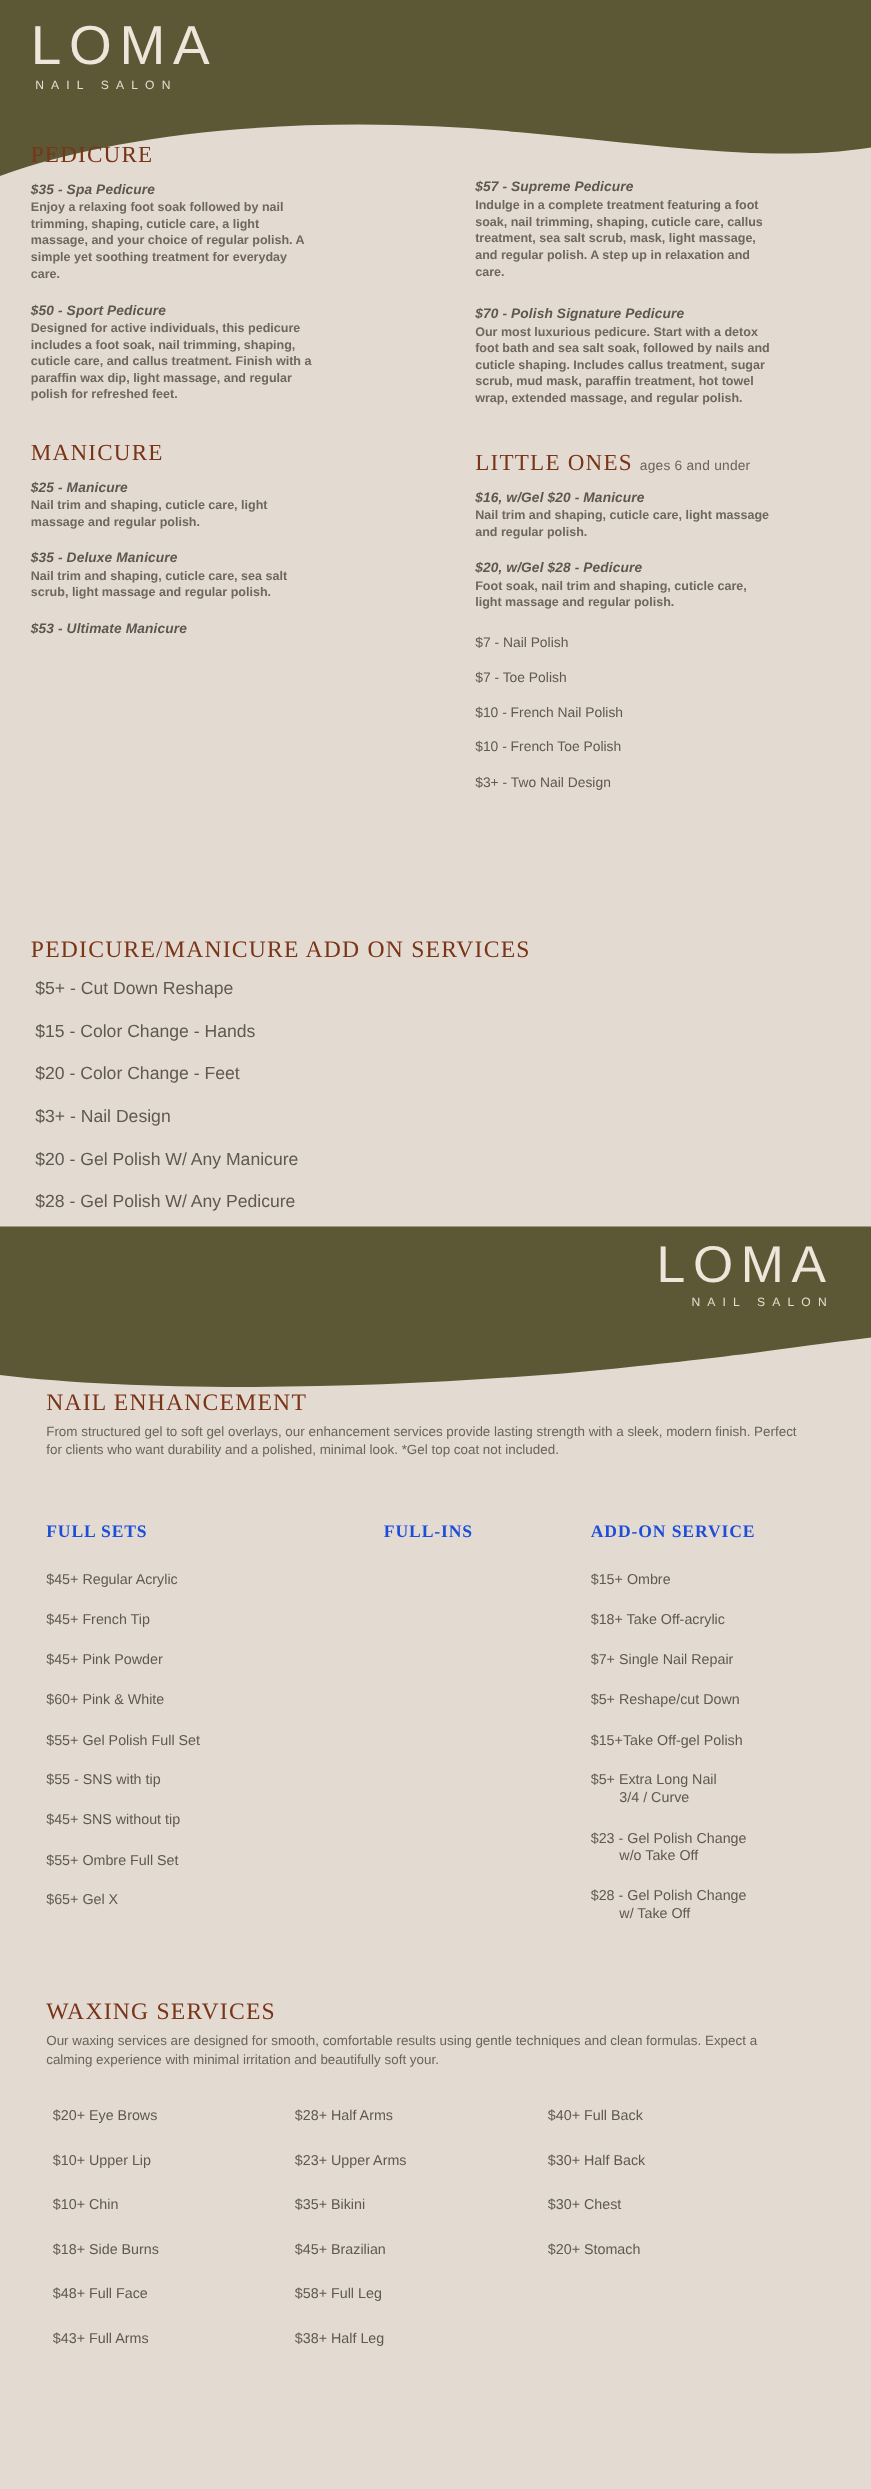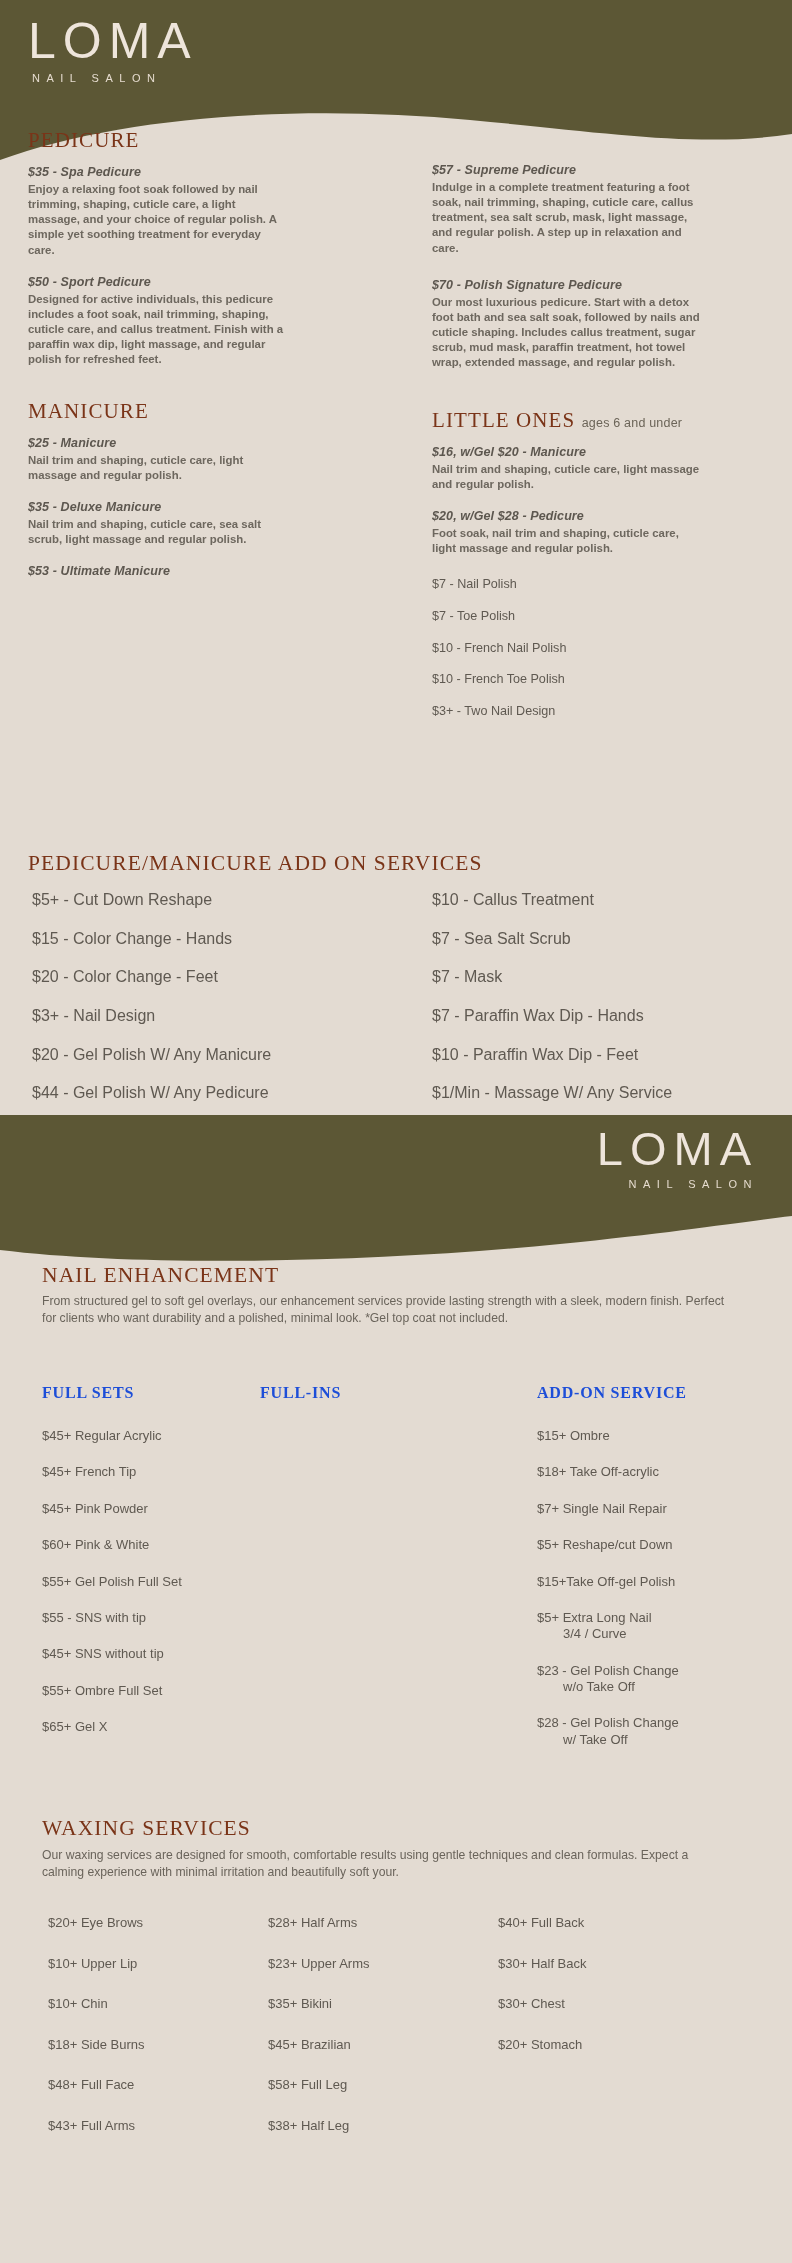--- a/index.html
+++ b/index.html
@@ -127,21 +127,21 @@
   }
   .addon-item:last-child { margin-bottom: 0; }
 
   
   .nail-head { left: 42px; top: 1263px; }
   .nail-intro { left: 42px; top: 1293px; width: 690px; }
 
   .enh-cols { left: 42px; top: 1384px; width: 710px; }
   .enh-col { position: absolute; top: 0; }
   .enh-col-1 { left: 0;   width: 215px; }
-  .enh-col-2 { left: 218px; width: 235px; }
+  .enh-col-2 { left: 230px; width: 235px; text-align: center; }
   .enh-col-3 { left: 495px; width: 230px; }
   .enh-list { margin-top: 26px; }
   .enh-item {
     font-size: 13px;
     color: #5f5951;
     margin-bottom: 20px;
     line-height: 1.26;
   }
   .enh-item:last-child { margin-bottom: 0; }
   .enh-item .cont { display: block; padding-left: 26px; }
@@ -255,31 +255,23 @@
   </div>
 
   <div class="blk addon-head sec-title big">PEDICURE/MANICURE ADD ON SERVICES</div>
 
   <div class="blk addon-colA">
     <div class="addon-item">$5+ - Cut Down Reshape</div>
     <div class="addon-item">$15 - Color Change - Hands</div>
     <div class="addon-item">$20 - Color Change - Feet</div>
     <div class="addon-item">$3+ - Nail Design</div>
     <div class="addon-item">$20 - Gel Polish W/ Any Manicure</div>
-    <div class="addon-item">$44 - Gel Polish W/ Any Pedicure</div>
-  </div>
-
-  <div class="blk addon-colB">
-    <div class="addon-item">$10 - Callus Treatment</div>
-    <div class="addon-item">$7 - Sea Salt Scrub</div>
-    <div class="addon-item">$7 - Mask</div>
-    <div class="addon-item">$7 - Paraffin Wax Dip - Hands</div>
-    <div class="addon-item">$10 - Paraffin Wax Dip - Feet</div>
-    <div class="addon-item">$1/Min - Massage W/ Any Service</div>
-  </div>
+    <div class="addon-item">$28 - Gel Polish W/ Any Pedicure</div>
+  </div>
+
 
   <div class="band band-2"></div>
   <svg class="wave wave-2" viewBox="0 0 792 52" preserveAspectRatio="none">
     <path d="M0,40 C150,58 380,52 560,34 C680,22 740,12 792,6 L792,0 L0,0 Z" fill="#5c5735"></path>
   </svg>
 
   <div class="logo-wrap logo-2">
     <div class="logo-word">LOMA</div>
     <div class="logo-sub">NAIL SALON</div>
   </div>

